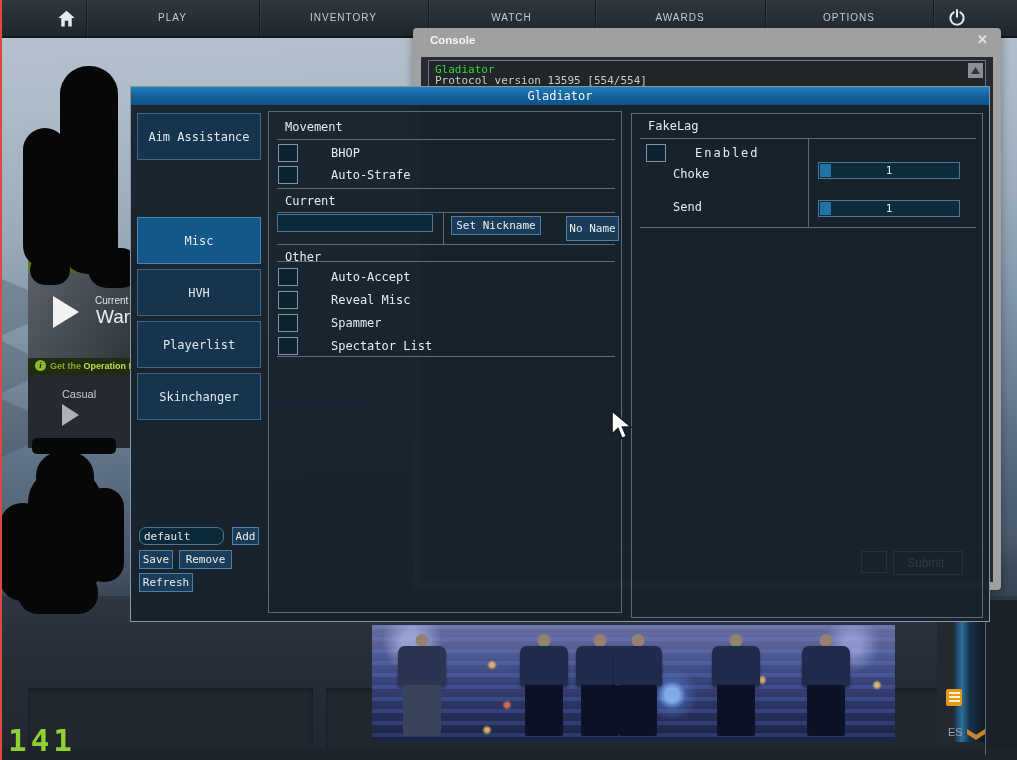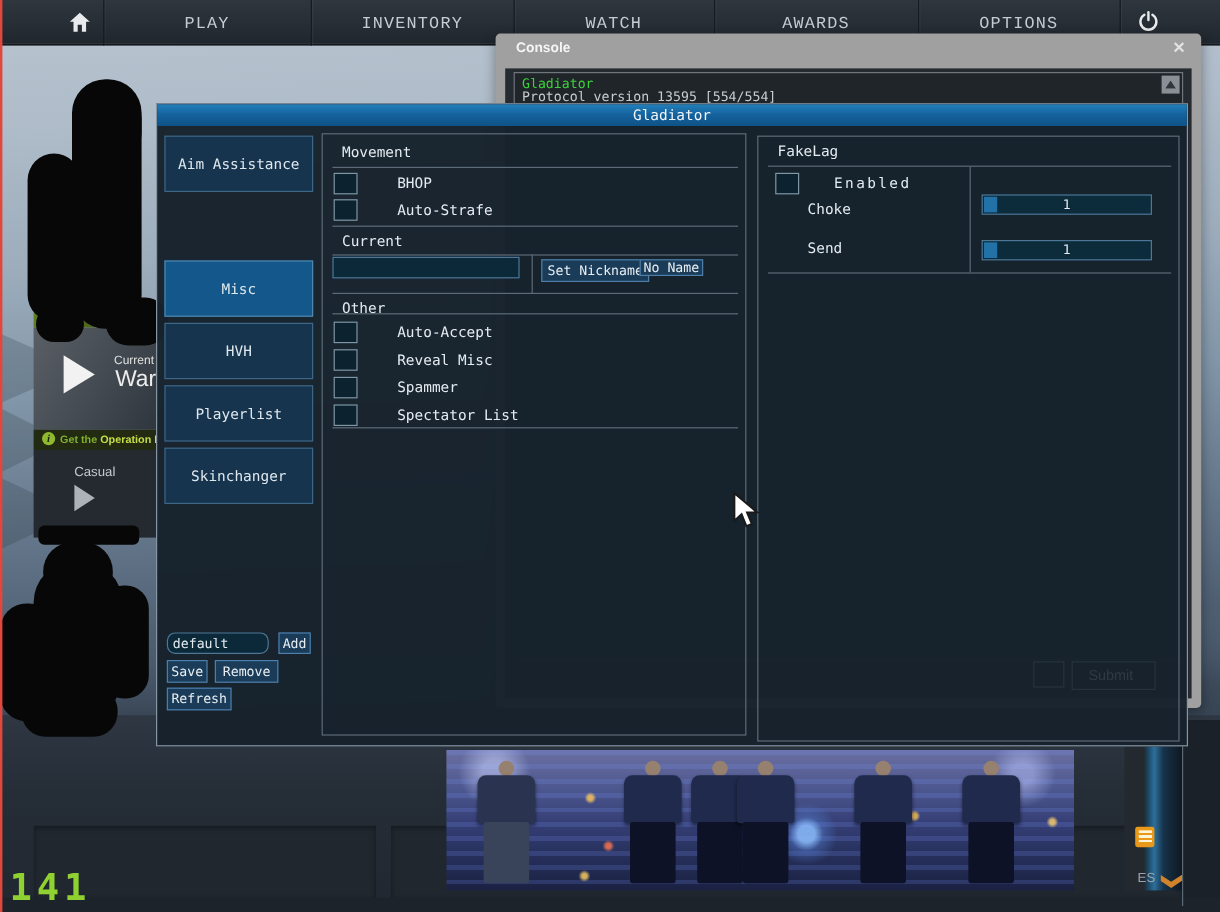--- a/index.html
+++ b/index.html
@@ -79,21 +79,21 @@
   .blob { position:absolute; background:#070707; }
 
   
   .red-edge { position:absolute; left:0; top:0; width:2px; height:760px; background:#e0473d; }
 
   
   .topbar { position:absolute; left:0; top:0; width:1017px; height:38px;
     background:linear-gradient(180deg,#2e363e 0%,#262d34 60%,#20262d 100%);
     border-bottom:2px solid #13181d; }
   .tb-div { position:absolute; top:0; width:1px; height:38px; background:#161b21; box-shadow:1px 0 0 rgba(255,255,255,.05); }
-  .tb-item { position:absolute; top:12px; font-size:14px; color:#c6cbd0; letter-spacing:1px; text-align:center;font-family:Liberation Mono, monospace; }
+  .tb-item { position:absolute; top:12px; font-size:10px; color:#c6cbd0; letter-spacing:1px; text-align:center; }
   .tb-icon { position:absolute; top:8px; }
 
   
   .console { position:absolute; left:413px; top:28px; width:588px; height:562px;
     background:#a0a0a0; border-radius:4px; box-shadow:0 3px 10px rgba(0,0,0,.35); }
   .console-title { position:absolute; left:17px; top:6px; font-size:11.5px; font-weight:bold; color:#f5f5f5; }
   .console-close { position:absolute; right:13px; top:4px; font-size:13px; color:#e3e3e3; font-weight:bold; }
   .console-body { position:absolute; left:8px; top:29px; width:572px; height:525px; background:#262b31; }
   .console-log { position:absolute; left:7px; top:3px; right:7px; height:490px; background:#202529; border:1px solid #70767d; }
   .console-line { position:absolute; left:6px; font-family:"DejaVu Sans Mono",monospace; font-size:11px; white-space:nowrap; }
@@ -275,21 +275,21 @@
       <div class="cbx-label" style="left:37px;top:34px;">BHOP</div>
       <div class="cbx" style="left:9px;top:54px;"></div>
       <div class="cbx-label" style="left:37px;top:56px;">Auto-Strafe</div>
       <div class="sep-h" style="top:76px;width:338px;"></div>
 
       <div class="group-h" style="top:82px;">Current</div>
       <div class="sep-h" style="top:100px;width:338px;"></div>
       <input class="tfield" style="left: 8px; top: 102px; width: 156px; height: 18px;" value="">
       <div class="sep-v" style="left:174px;top:100px;height:33px;"></div>
       <div class="mbtn" style="left:182px;top:104px;width:90px;height:19px;">Set Nickname</div>
-      <div class="mbtn" style="left:264px;top:104px;width:53px;height:14px;">No Name</div>
+      <div class="mbtn" style="left:297px;top:104px;width:53px;height:25px;">No Name</div>
       <div class="sep-h" style="top:132px;width:338px;"></div>
 
       <div class="group-h" style="top:138px;">Other</div>
       <div class="sep-h" style="top:149px;width:338px;"></div>
       <div class="cbx" style="left:9px;top:156px;"></div>
       <div class="cbx-label" style="left:37px;top:158px;">Auto-Accept</div>
       <div class="cbx" style="left:9px;top:179px;"></div>
       <div class="cbx-label" style="left:37px;top:181px;">Reveal Misc</div>
       <div class="cbx" style="left:9px;top:202px;"></div>
       <div class="cbx-label" style="left:37px;top:204px;">Spammer</div>

